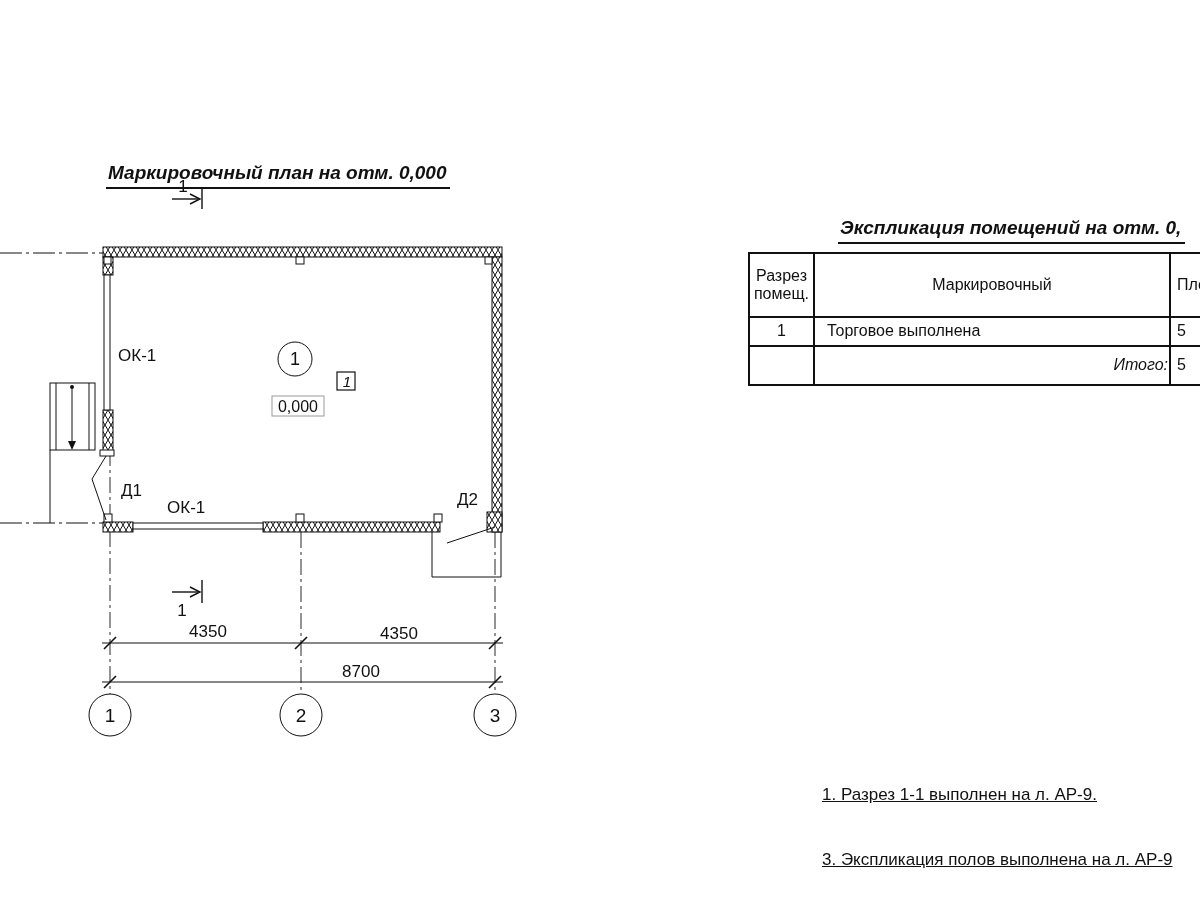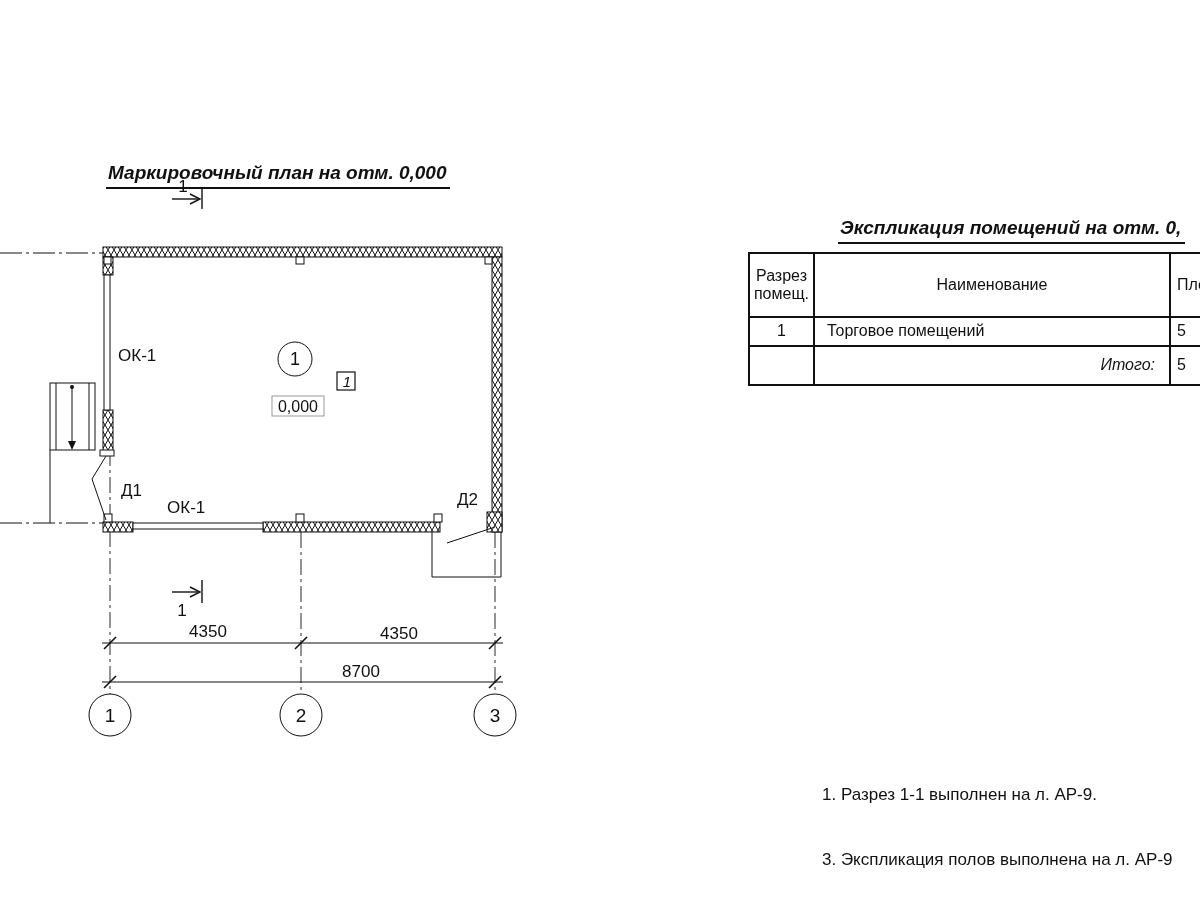--- a/index.html
+++ b/index.html
@@ -23,27 +23,27 @@
     grid-template-rows:64px 29px 1fr;
     font-size:16px;line-height:1.15;
   }
   .expl-table .cell{
     border-right:2px solid #111;border-bottom:2px solid #111;
     display:flex;align-items:center;justify-content:center;text-align:center;
   }
   .expl-table .cell.last-col{border-right:none;}
   .expl-table .cell.last-row{border-bottom:none;}
   .expl-table .cell.name-val{justify-content:flex-start;padding-left:12px;text-align:left;}
-  .expl-table .cell.total-lbl{justify-content:flex-end;padding-right:14px;font-style:italic;}
+  .expl-table .cell.total-lbl{justify-content:flex-end;padding-right:1px;font-style:italic;}
   .expl-table .cell.area-val{justify-content:flex-start;padding-left:6px;}
   .notes{
     position:absolute;left:822px;top:741px;font-size:17px;line-height:21.5px;
     white-space:pre;
   }
-  .note-line{white-space:pre;}
+  .note-line{white-space:pre;text-decoration:underline;}
 </style>
 </head>
 <body>
 
 <div class="canvas">
 
   <svg width="1200" height="900" viewBox="0 0 1200 900">
     <defs>
       <pattern id="hatch" patternUnits="userSpaceOnUse" width="6" height="10">
         <rect width="6" height="10" fill="#fff"></rect>
@@ -149,25 +149,25 @@
     <text x="110" y="722" font-size="19" text-anchor="middle">1</text>
     <text x="301" y="722" font-size="19" text-anchor="middle">2</text>
     <text x="495" y="722" font-size="19" text-anchor="middle">3</text>
   </svg>
 
   <div class="dwg-title" id="main-title">Маркировочный план на отм. 0,000</div>
   <div class="dwg-title" id="expl-title">Экспликация помещений на отм. 0,</div>
 
   <div class="expl-table">
     <div class="cell">Разрез помещ.</div>
-    <div class="cell">Наименование</div>
+    <div class="cell">Маркировочный</div>
     <div class="cell last-col area-val">Пло</div>
 
     <div class="cell">1</div>
-    <div class="cell name-val">Торговое помещений</div>
+    <div class="cell name-val">Торговое выполнена</div>
     <div class="cell last-col area-val">5</div>
 
     <div class="cell last-row"></div>
     <div class="cell last-row total-lbl">Итого:</div>
     <div class="cell last-row last-col area-val">5</div>
   </div>
 
   <div class="notes">
     <div class="note-line">1. Разрез 1-1 выполнен на л. АР-9.</div>
     <div class="note-line">3. Экспликация полов выполнена на л. АР-9</div>

